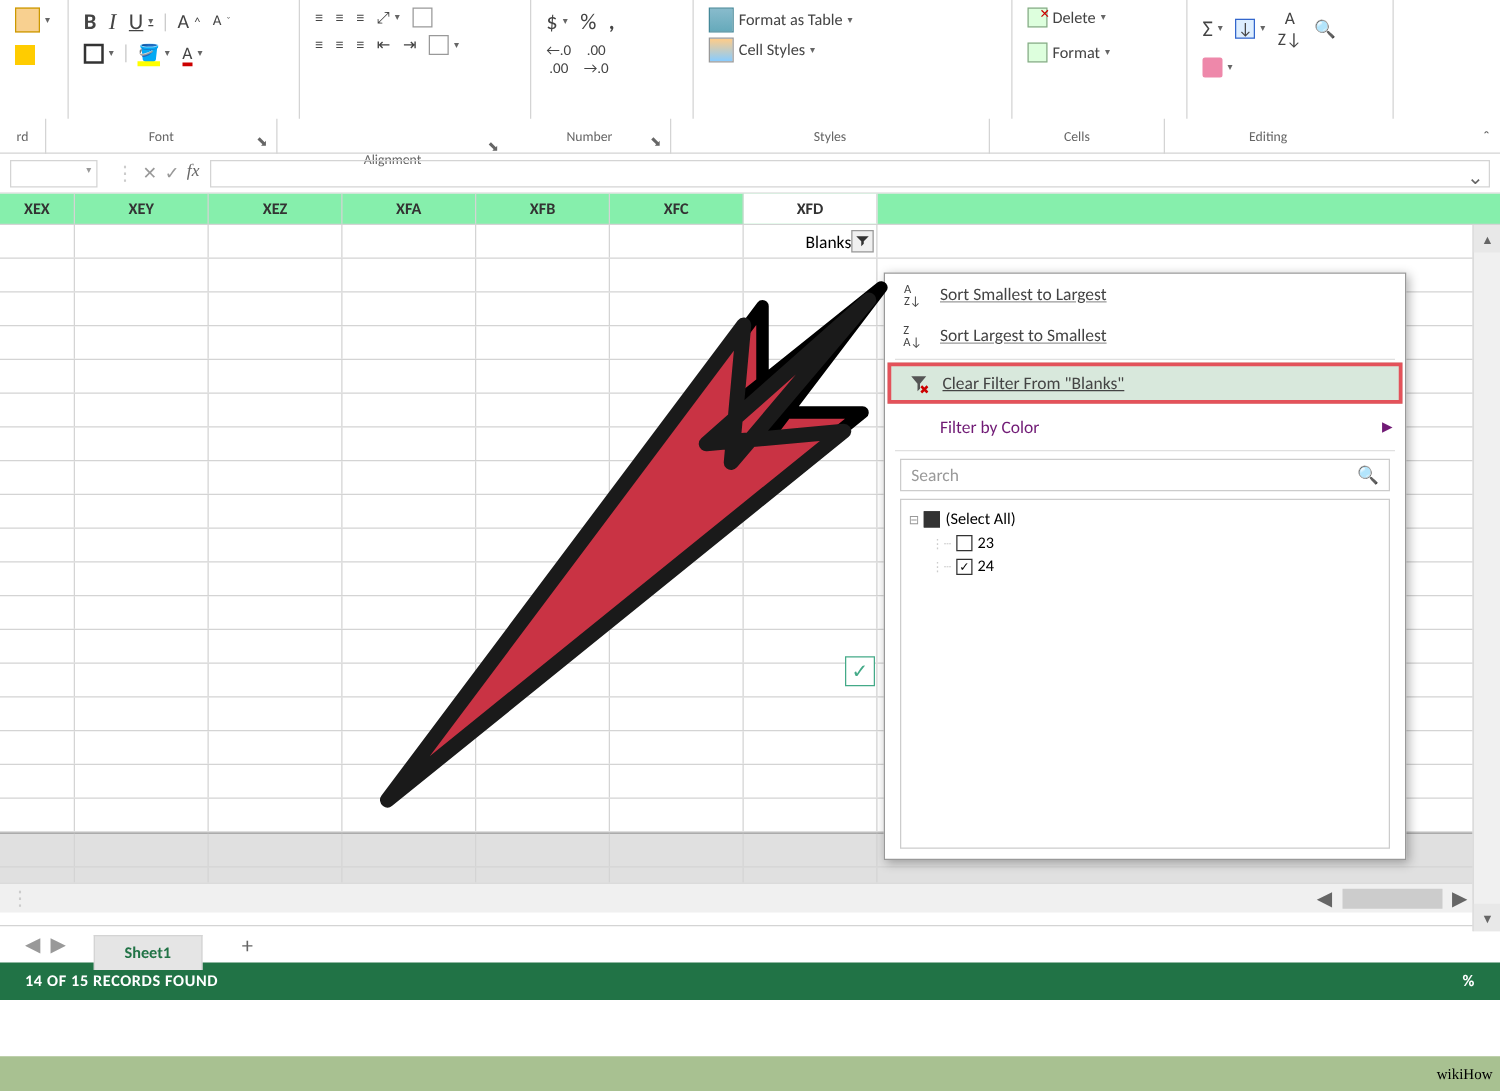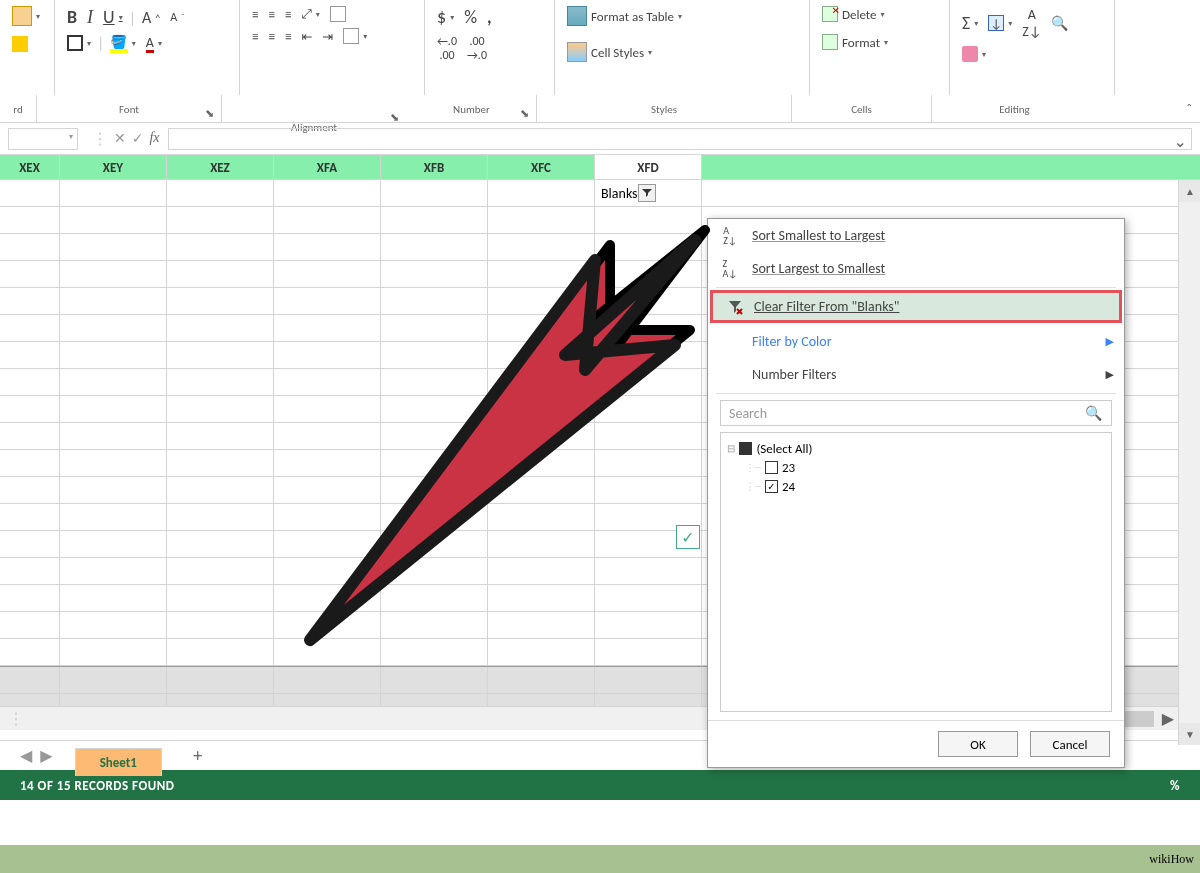--- a/index.html
+++ b/index.html
@@ -42,41 +42,41 @@
 
 .sheet-area { position: relative; background: #fff; }
 .col-headers { display: flex; height: 25px; background: #86efac; border-bottom: 1px solid #d4d4d4; }
 .col-header { width: 107px; border-right: 1px solid #d4d4d4; text-align: center; font-size: 13px; font-weight: bold; color: #333; line-height: 25px; }
 .col-header.first { width: 60px; }
 .col-header.xfd { background: #fff; }
 .sheet-body { background: #fff; position: relative; height: 560px; }
 .sheet-row { display: flex; height: 27px; border-bottom: 1px solid #d4d4d4; }
 .cell { width: 107px; border-right: 1px solid #d4d4d4; font-size: 14px; padding: 2px 6px; }
 .cell.first { width: 60px; }
-.filter-cell { display: flex; align-items: center; justify-content: flex-start; padding-right: 2px; }
+.filter-cell { display: flex; align-items: center; justify-content: flex-end; padding-right: 2px; }
 .filter-btn { width: 18px; height: 18px; border: 1px solid #999; background: #f0f0f0; display: flex; align-items: center; justify-content: center; }
 .gray-rows { background: #e0e0e0; height: 54px; border-top: 1px solid #999; }
 
 
 .vscroll { position: absolute; right: 0; top: 180px; width: 22px; bottom: 100px; background: #f0f0f0; border-left: 1px solid #d4d4d4; }
 .vscroll-btn { width: 22px; height: 22px; background: #e8e8e8; display: flex; align-items: center; justify-content: center; font-size: 10px; color: #666; }
 .hscroll { position: absolute; bottom: 70px; left: 0; right: 22px; height: 24px; background: #f0f0f0; border-top: 1px solid #d4d4d4; display: flex; align-items: center; }
 
 
 .sheet-tabs { height: 30px; background: #fff; border-top: 1px solid #d4d4d4; display: flex; align-items: center; padding-left: 20px; gap: 2px; }
-.sheet-tab { padding: 6px 24px; border: 1px solid #d4d4d4; border-bottom: none; background: #fdba74; font-size: 13px; color: #217346; font-weight: 600; margin-top: 12px; }
+.sheet-tab { padding: 6px 24px; border: 1px solid #d4d4d4; border-bottom: none; background: #e5e5e5; font-size: 13px; color: #217346; font-weight: 600; margin-top: 12px; }
 .new-sheet { width: 28px; height: 28px; border-radius: 50%; display: flex; align-items: center; justify-content: center; font-size: 18px; color: #666; margin-left: 20px; }
 
 
 .status-bar { height: 30px; background: #217346; color: #fff; display: flex; align-items: center; padding: 0 20px; font-size: 13px; font-weight: bold; letter-spacing: 0.5px; }
 
 
 .filter-menu { position: absolute; top: 218px; left: 707px; width: 418px; background: #fff; border: 1px solid #999; box-shadow: 2px 2px 8px rgba(0,0,0,0.3); z-index: 100; font-size: 14px; }
 .menu-item { padding: 8px 12px 8px 44px; display: flex; align-items: center; position: relative; cursor: pointer; color: #444; }
-.menu-item.disabled { color: #3b82f6; cursor: default; }
+.menu-item.disabled { color: #701a75; cursor: default; }
 .menu-item.has-sub::after { content: "▶"; position: absolute; right: 10px; font-size: 11px; }
 .menu-item.highlighted { background: #d8e8dc; border: 3px solid #e3525a; margin: 2px; padding: 5px 9px 5px 41px; }
 .menu-icon { position: absolute; left: 12px; width: 20px; height: 20px; display: flex; align-items: center; justify-content: center; font-size: 12px; }
 .menu-sep { height: 1px; background: #e0e0e0; margin: 2px 8px; }
 .search-box { margin: 6px 12px; border: 1px solid #ccc; height: 26px; display: flex; align-items: center; padding: 0 8px; color: #999; justify-content: space-between; }
 .search-box .mag { color: #0066cc; }
 .tree-area { margin: 4px 12px 8px 12px; border: 1px solid #ccc; height: 280px; padding: 6px; background: #fff; }
 .tree-item { display: flex; align-items: center; gap: 4px; font-size: 13px; padding: 2px 0; }
 .tree-cb { width: 13px; height: 13px; border: 1px solid #333; display: inline-flex; align-items: center; justify-content: center; font-size: 10px; background: #fff; }
 .tree-cb.filled { background: #333; }
@@ -178,21 +178,21 @@
             <button class="btn">
                 <span style="font-size:12px;">←.0<br>.00</span>
               </button>
             <button class="btn">
                 <span style="font-size:12px;">.00<br>→.0</span>
               </button>
           </div>
         </div>
       </div>
       <div class="ribbon-group g-styles">
-        <div class="font-col" style="gap:12px;">
+        <div class="font-col" style="gap:0;">
           <button class="btn">
               <span class="icon-md" style="background:linear-gradient(#8bc,#6ab);border:1px solid #489;"></span>
               <span>Format as Table</span>
               <span class="dd">▾</span>
             </button>
           <button class="btn">
               <span class="icon-md" style="background:linear-gradient(#fc8,#8cf);border:1px solid #999;"></span>
               <span>Cell Styles</span>
               <span class="dd">▾</span>
             </button>
@@ -523,23 +523,20 @@
           <svg width="16" height="16" viewBox="0 0 16 16">
             <path d="M2 2 L7 8 L7 14 L9 12 L9 8 L14 2 Z" fill="#555"></path>
             <path d="M10 10 L15 15 M15 10 L10 15" stroke="#c00" stroke-width="2"></path>
           </svg>
         </span>
       <span style="text-decoration:underline;">Clear Filter From "Blanks"</span>
     </div>
     <div class="menu-item disabled has-sub">
       <span>Filter by Color</span>
     </div>
-    <div class="menu-item has-sub">
-      <span>Number Filters</span>
-    </div>
     <div class="menu-sep"></div>
     <div class="search-box">
       <span>Search</span>
       <span class="mag">🔍</span>
     </div>
     <div class="tree-area">
       <div class="tree-item" style="margin-left:0;">
         <span style="color:#999;font-size:10px;">⊟</span>
         <span class="tree-cb filled"></span>
         <span>(Select All)</span>
@@ -547,24 +544,20 @@
       <div class="tree-item" style="margin-left:18px;">
         <span style="color:#ccc;font-size:10px;">⋮┄</span>
         <span class="tree-cb"></span>
         <span>23</span>
       </div>
       <div class="tree-item" style="margin-left:18px;">
         <span style="color:#ccc;font-size:10px;">⋮┄</span>
         <span class="tree-cb checked"></span>
         <span>24</span>
       </div>
-    </div>
-    <div class="filter-buttons">
-      <button>OK</button>
-      <button>Cancel</button>
     </div>
   </div>
 
   <svg class="cursor-overlay" width="470" height="470" viewBox="0 0 470 470">
     <path d="M 60 420 L 430 120 L 320 120 L 445 20 L 350 145 L 350 35 L 60 420 Z" transform="rotate(0)" fill="#c93344" stroke="#000" stroke-width="10" stroke-linejoin="round"></path>
 
     <path d="M 50 430 
              L 415 135 
              L 305 145 
              L 435 30 

